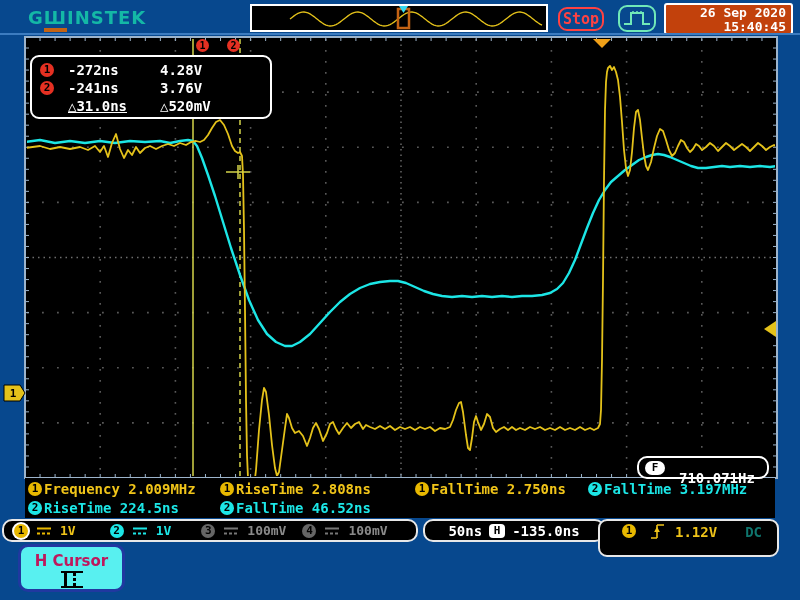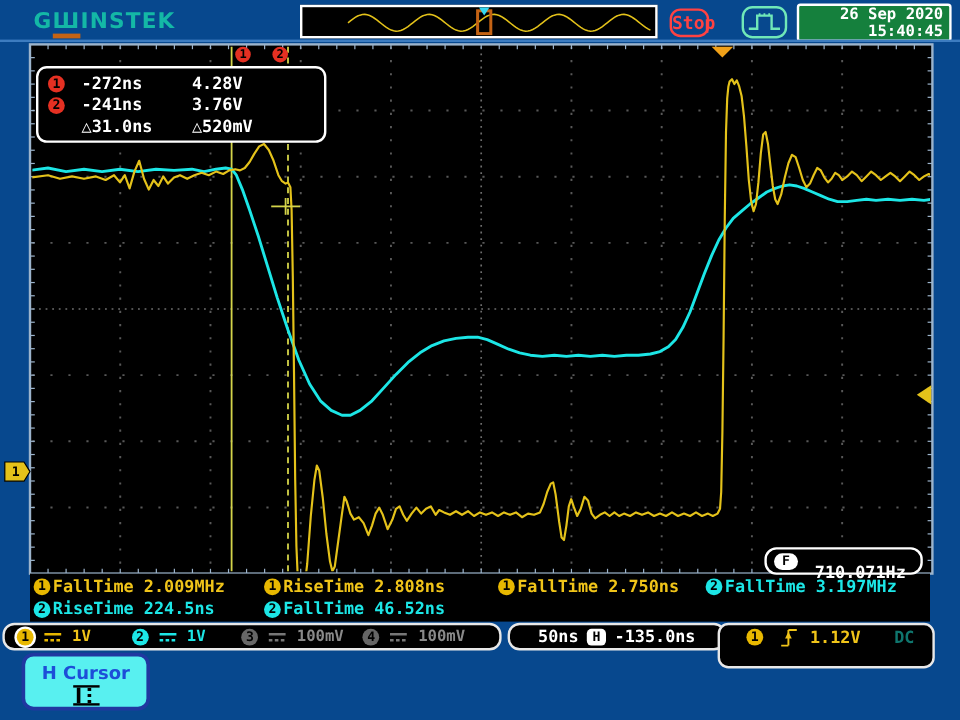--- a/index.html
+++ b/index.html
@@ -8,36 +8,36 @@
     position:relative; width:800px; height:600px; overflow:hidden;
     background:#07488e;
     font-family:"DejaVu Sans Mono","Liberation Mono",monospace;
   }
   .abs { position:absolute; }
   
   #logo { left:28px; top:7px; color:#14b8a6; font-family:"DejaVu Sans","Liberation Sans",sans-serif;
           font-weight:bold; font-size:18px; letter-spacing:1px; }
   #logo .sha { border-bottom:4px solid #c46314; padding-bottom:0px; }
   #preview-box { left:250px; top:4px; width:298px; height:28px; background:#000; border:2px solid #fff; }
-  #stop-btn { left:558px; top:7px; width:33px; height:24px; border:2px solid #ff4242; border-radius:9px;
+  #stop-btn { left:558px; top:7px; width:46px; height:24px; border:2px solid #ff4242; border-radius:9px;
               color:#ff4242; font-weight:bold; font-size:15px; text-align:center; line-height:20px; }
   #pulse-btn { left:618px; top:5px; width:38px; height:27px; border:2px solid #70e8b8; border-radius:9px; }
-  #datetime-box { left:664px; top:3px; width:129px; height:32px; background:#15803d; border:2px solid #fff;
+  #datetime-box { left:664px; top:3px; width:129px; height:32px; background:#c2410c; border:2px solid #fff;
                   border-radius:3px; color:#fff; font-weight:bold; font-size:13px; text-align:right;
                   padding:1px 5px 0 0; line-height:14px; }
   #header-line { left:0; top:33px; width:800px; height:2px; background:#3c7cc0; }
   
   #cursor-panel { left:30px; top:55px; width:242px; height:64px; background:#000; border:2px solid #fff;
                   border-radius:9px; z-index:3; color:#fff; font-weight:bold; font-size:14px; padding:4px 0 0 8px; }
   .cur-row { display:flex; align-items:center; height:18px; }
   .rbadge { width:14px; height:14px; border-radius:50%; background:#e53022; color:#000; font-size:11px;
             font-weight:bold; text-align:center; line-height:14px; flex:0 0 14px; }
   .cur-t { width:96px; padding-left:14px; }
   .cur-v { padding-left:10px; }
-  .cur-dt { width:110px; padding-left:28px; }
+  .cur-dt { width:110px; padding-left:28px;text-decoration:underline; }
   
   #meas-bg { left:25px; top:478px; width:750px; height:40px; background:#000; z-index:2; }
   .meas { position:absolute; display:flex; align-items:center; font-weight:bold; font-size:14px; z-index:3; height:17px; }
   .cbadge { width:14px; height:14px; border-radius:50%; color:#000; font-size:11px; font-weight:bold;
             text-align:center; line-height:14px; margin-right:2px; flex:0 0 14px; }
   .ch1c { background:#e8b800; } .ch2c { background:#1ce6e6; } .chgc { background:#666; }
   .ch1t { color:#f0c419; } .ch2t { color:#1ce6e6; } .chgt { color:#8a8a8a; }
   
   #freq-badge { left:637px; top:456px; width:132px; height:23px; background:#000; border:2px solid #fff;
                 border-radius:10px; z-index:3; display:flex; align-items:center; padding-left:6px; }
@@ -56,21 +56,21 @@
   .hpill { background:#fff; color:#000; font-weight:bold; font-size:11px; width:16px; height:14px;
            border-radius:4px; text-align:center; line-height:14px; }
   #trigger-box { left:598px; width:181px; height:38px; border-radius:9px; align-items:flex-start; padding-top:3px; }
   #trigger-box .cbadge { margin-left:22px; }
   #trigger-box .tlevel { color:#f0c419; font-weight:bold; font-size:14px; margin-left:10px; }
   #trigger-box .tcoup  { color:#0f766e; font-weight:bold; font-size:14px; margin-left:28px; }
   #trigger-box svg { margin-left:12px; margin-top:-1px; }
   
   #hcursor-btn { left:18px; top:544px; width:107px; height:48px; background:#58f0f0; border:3px solid #2038a0;
                  border-radius:10px; z-index:3; text-align:center; }
-  #hcursor-btn .lbl { color:#1d4ed8; font-weight:bold; font-size:15px; font-family:"DejaVu Sans","Liberation Sans",sans-serif; margin-top:5px; }
+  #hcursor-btn .lbl { color:#be185d; font-weight:bold; font-size:15px; font-family:"DejaVu Sans","Liberation Sans",sans-serif; margin-top:5px; }
   .hc-icon { display:inline-block; width:22px; height:17px; margin-top:1px;
              border-top:2px solid #000; border-bottom:2px solid #000; position:relative; }
   .hc-icon i { position:absolute; top:0; bottom:0; width:3px; background:#000; left:3px; }
   .hc-icon b { position:absolute; top:0; bottom:0; left:12px; width:3px;
                background:repeating-linear-gradient(#000 0 3px, transparent 3px 5px); }
   
   .cursor-badge { width:13px; height:13px; border-radius:50%; background:#e53022; color:#000;
                   font-size:10px; font-weight:bold; text-align:center; line-height:13px; z-index:3; }
   svg.layer { position:absolute; left:0; top:0; z-index:1; pointer-events:none; }
 </style>
@@ -331,21 +331,21 @@
   </div>
 </div>
 
 <div class="abs cursor-badge" style="left:196px; top:39px;">1</div>
 <div class="abs cursor-badge" style="left:227px; top:39px;">2</div>
 
 <div class="abs" id="meas-bg"></div>
 
 <div class="meas" style="left:28px; top:480px;">
   <span class="cbadge ch1c">1</span>
-  <span class="ch1t">FallTime 2.009MHz</span>
+  <span class="ch1t">Frequency 2.009MHz</span>
 </div>
 <div class="meas" style="left:220px; top:480px;">
   <span class="cbadge ch1c">1</span>
   <span class="ch1t">RiseTime 2.808ns</span>
 </div>
 <div class="meas" style="left:415px; top:480px;">
   <span class="cbadge ch1c">1</span>
   <span class="ch1t">FallTime 2.750ns</span>
 </div>
 <div class="meas" style="left:588px; top:480px;">

